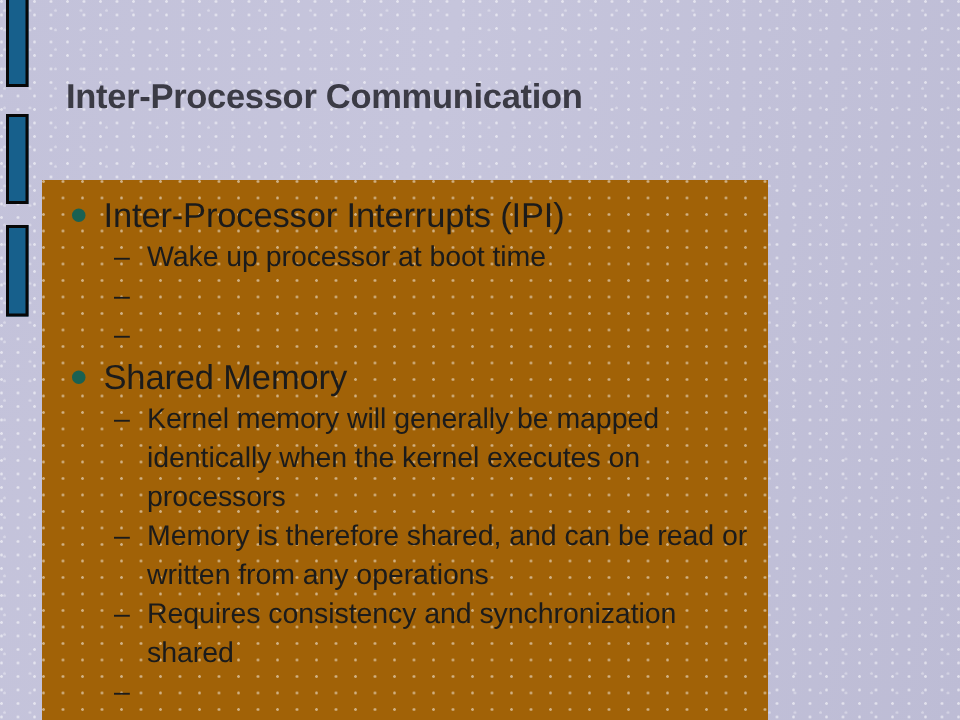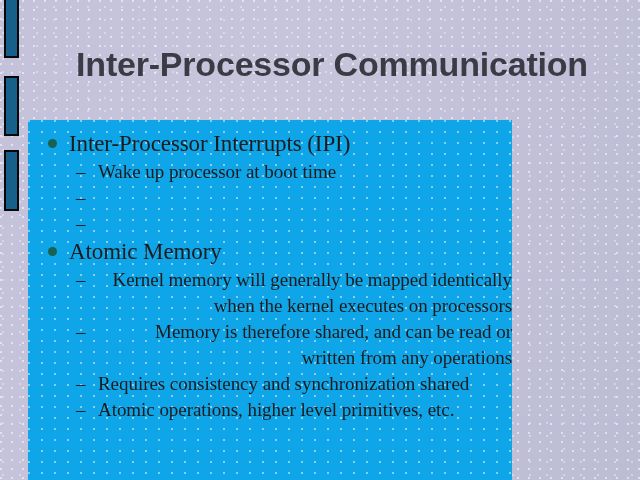--- a/index.html
+++ b/index.html
@@ -49,39 +49,37 @@
   #accent-bar-3 { top: 150px; height: 61px; }
 
   
   #title {
     position: absolute;
     left: 44px;
     top: 44px;
     width: 576px;
     z-index: 4;
     color: #3b3b45;
-    font-size: 34px;
+    font-size: 23px;
     font-weight: bold;
     line-height: 40px;
     letter-spacing: -0.2px;
     white-space: nowrap;
-    text-align: center;
   }
 
   
   #content-panel {
     position: absolute;
     left: 28px;
     top: 120px;
     width: 484px;
     height: 360px;
-    background: #0ea5e9;
+    background: #a16207;
     z-index: 2;
     overflow: hidden;
-    font-family: Liberation Serif, serif;
   }
   #content-panel-texture {
     position: absolute;
     left: 0; top: 0;
     width: 100%; height: 100%;
     background-image:
       radial-gradient(circle at 1px 1px, rgba(255,255,255,0.5) 0.7px, rgba(255,255,255,0) 1.1px);
     background-size: 13px 11px;
     pointer-events: none;
   }
@@ -135,21 +133,20 @@
     font-size: 19px;
     line-height: 26px;
     text-align: left;
   }
   .l2-text {
     color: #1b1b1b;
     font-size: 19px;
     line-height: 26px;
     letter-spacing: -0.05px;
     max-width: 520px;
-    text-align: right;
   }
 </style>
 </head>
 <body>
 
 <div id="slide">
 
   <div id="slide-bg-gradient"></div>
   <div id="slide-bg-texture"></div>
 
@@ -180,39 +177,38 @@
       </div>
 
       <div class="l2-row">
         <span class="l2-marker">–</span>
       </div>
 
       <div class="l1-row">
         <span class="l1-marker">
             <span class="l1-dot"></span>
           </span>
-        <span class="l1-text">Atomic Memory</span>
+        <span class="l1-text">Shared Memory</span>
       </div>
 
       <div class="l2-row">
         <span class="l2-marker">–</span>
         <span class="l2-text">Kernel memory will generally be mapped identically when the kernel executes on processors</span>
       </div>
 
       <div class="l2-row">
         <span class="l2-marker">–</span>
         <span class="l2-text">Memory is therefore shared, and can be read or written from any operations</span>
       </div>
 
       <div class="l2-row">
         <span class="l2-marker">–</span>
         <span class="l2-text">Requires consistency and synchronization shared</span>
       </div>
 
       <div class="l2-row">
         <span class="l2-marker">–</span>
-        <span class="l2-text">Atomic operations, higher level primitives, etc.</span>
       </div>
 
     </div>
   </div>
 
 </div>
 
 </body></html>

